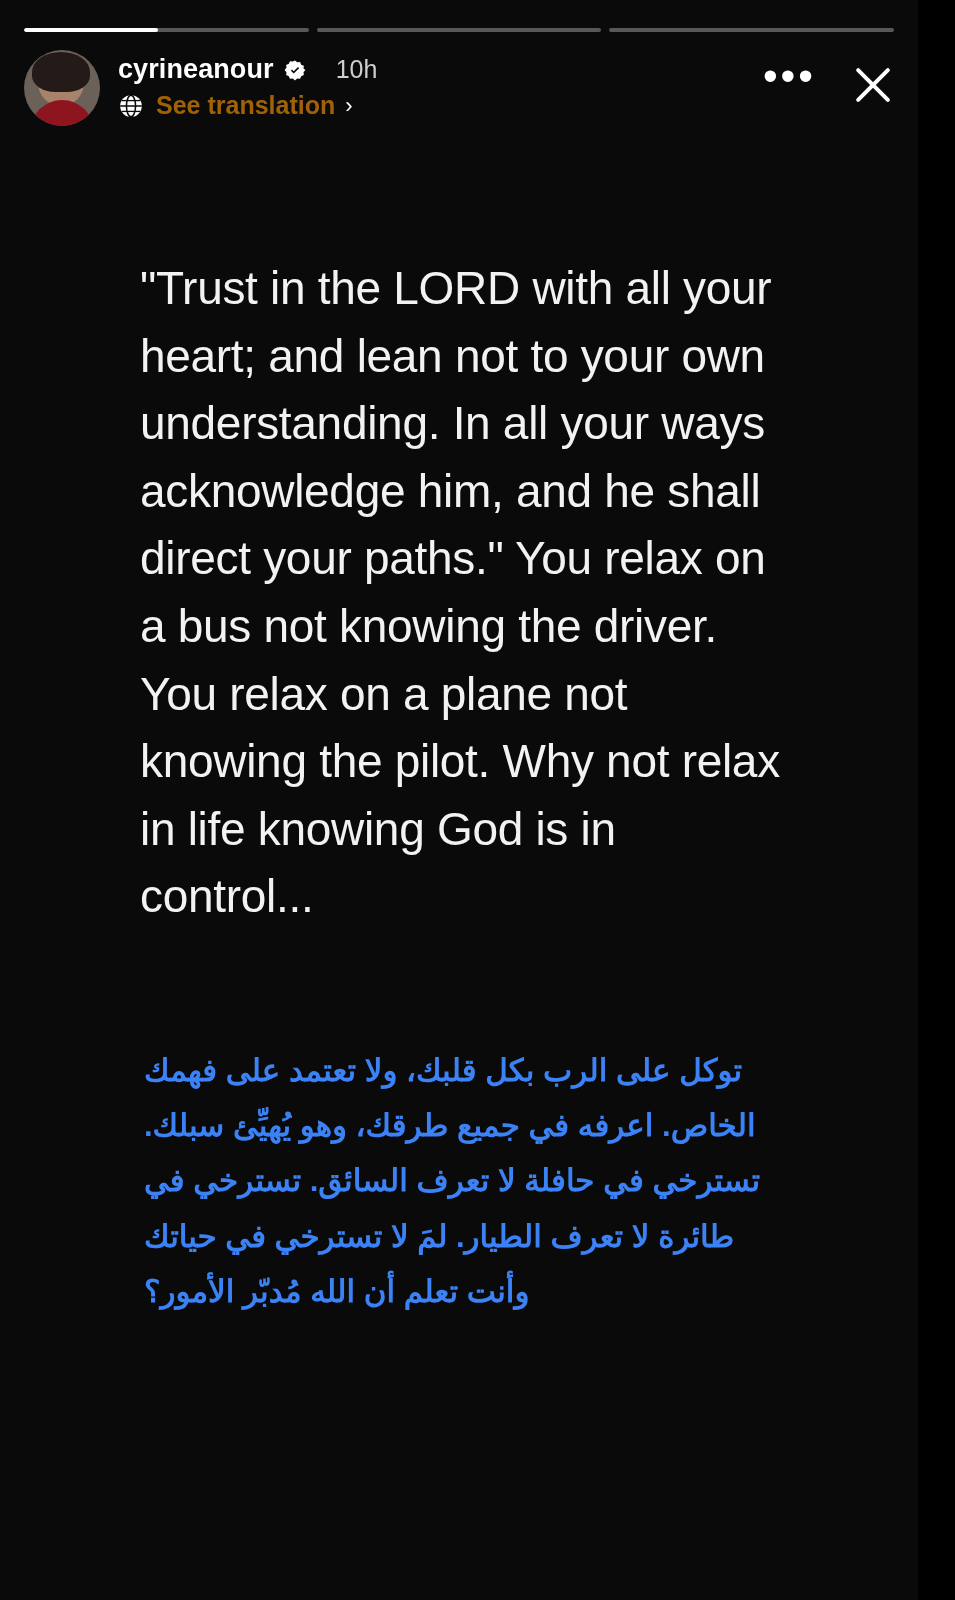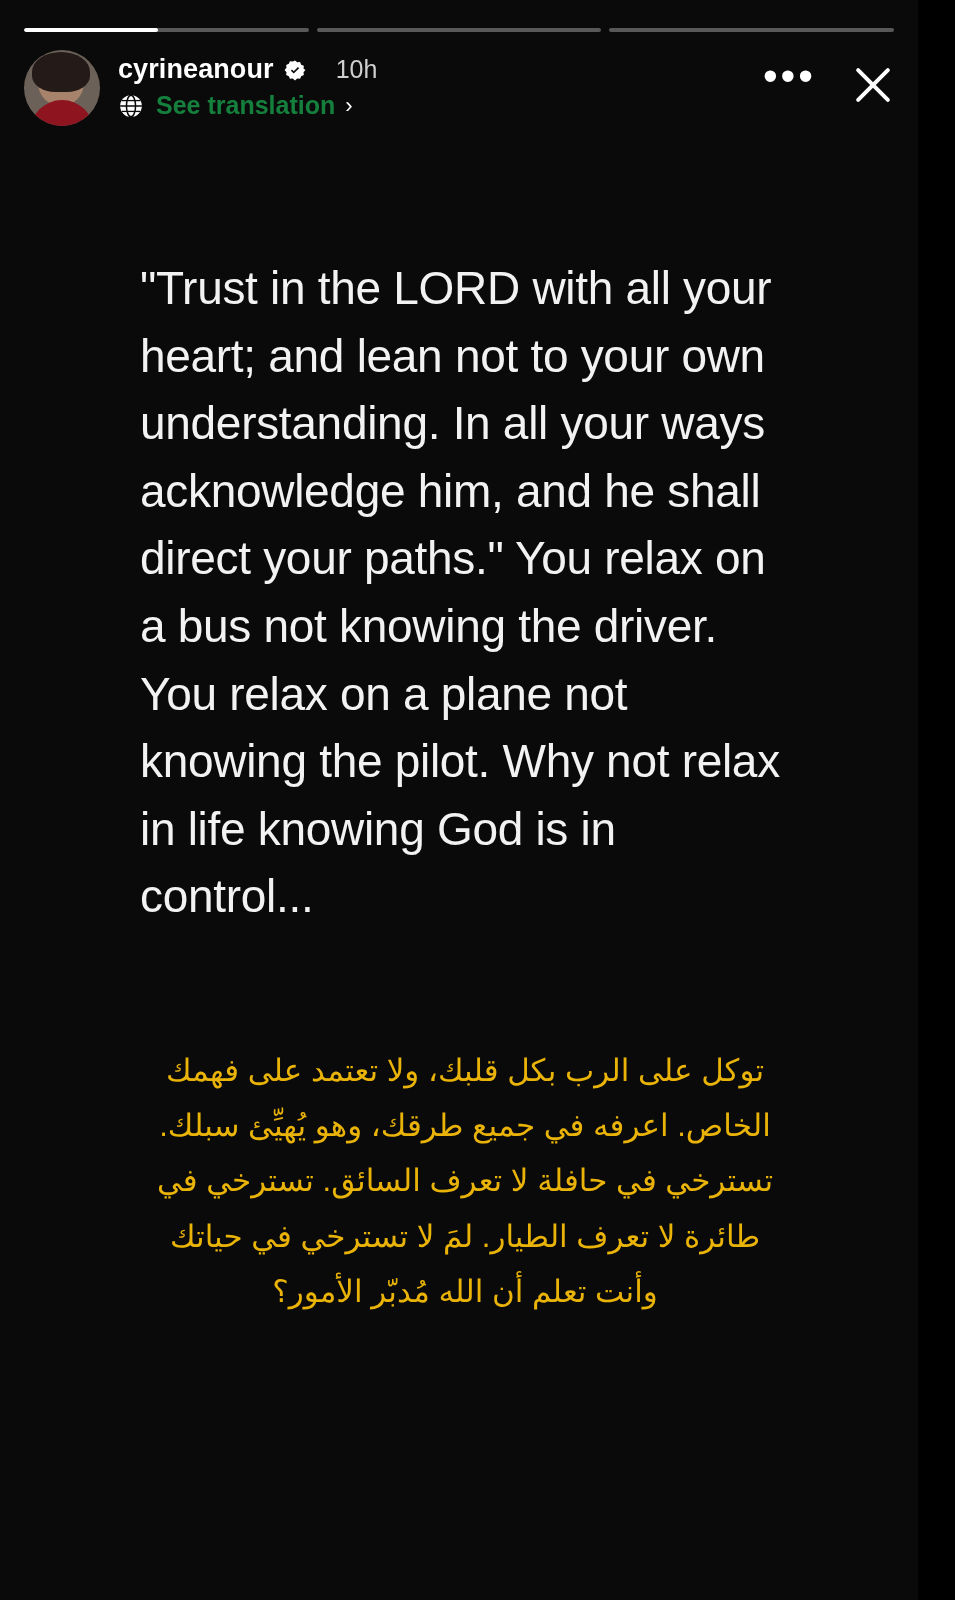--- a/index.html
+++ b/index.html
@@ -117,21 +117,21 @@
     display: flex;
     align-items: center;
     gap: 12px;
   }
   .globe-icon {
     width: 26px;
     height: 26px;
     flex: 0 0 26px;
   }
   .translate-label {
-    color: #15803d;
+    color: #a16207;
     font-size: 25px;
     font-weight: 600;
   }
   .chevron {
     color: #ffffff;
     font-size: 22px;
     font-weight: 400;
     margin-left: -2px;
   }
 
@@ -178,26 +178,26 @@
   .quote-en {
     color: #f2f2f2;
     font-size: 46px;
     line-height: 1.47;
     font-weight: 500;
     letter-spacing: -0.3px;
     white-space: pre-wrap;
   }
   .quote-ar {
     margin-top: 112px;
-    color: #eab308;
+    color: #3b82f6;
     font-size: 31px;
     line-height: 1.78;
-    font-weight: 400;
+    font-weight: 700;
     direction: rtl;
-    text-align: center;
+    text-align: left;
     unicode-bidi: isolate;
     padding-left: 4px;
     padding-right: 0px;
   }
 </style>
 </head>
 <body>
 
 <div class="story">
 

